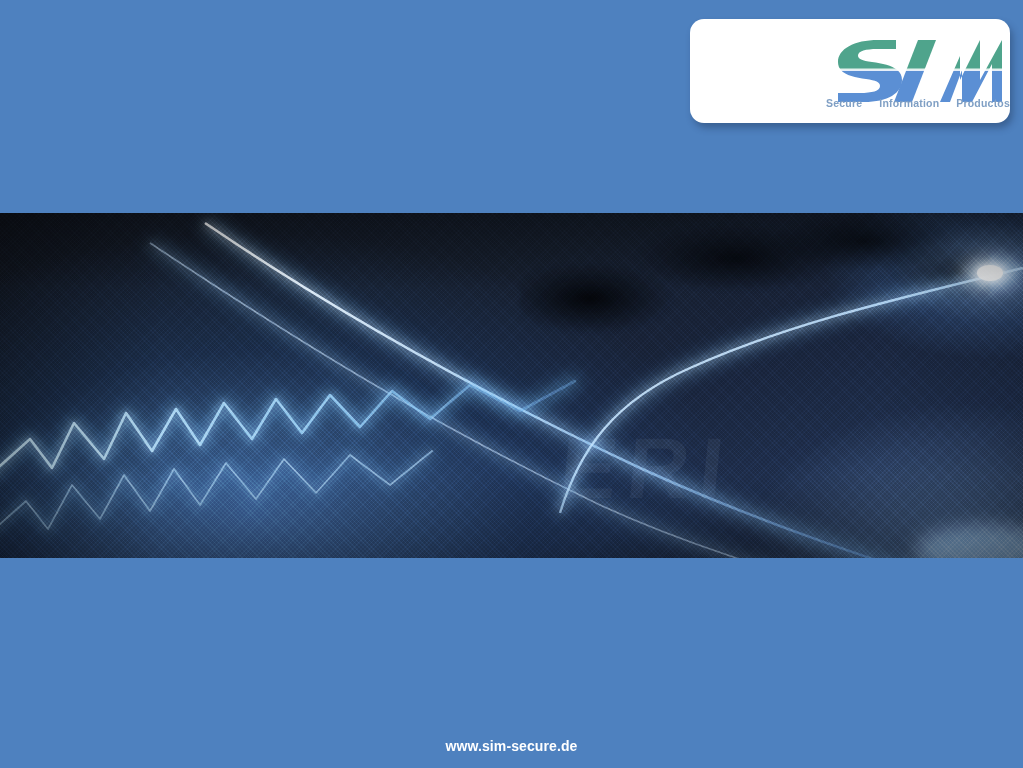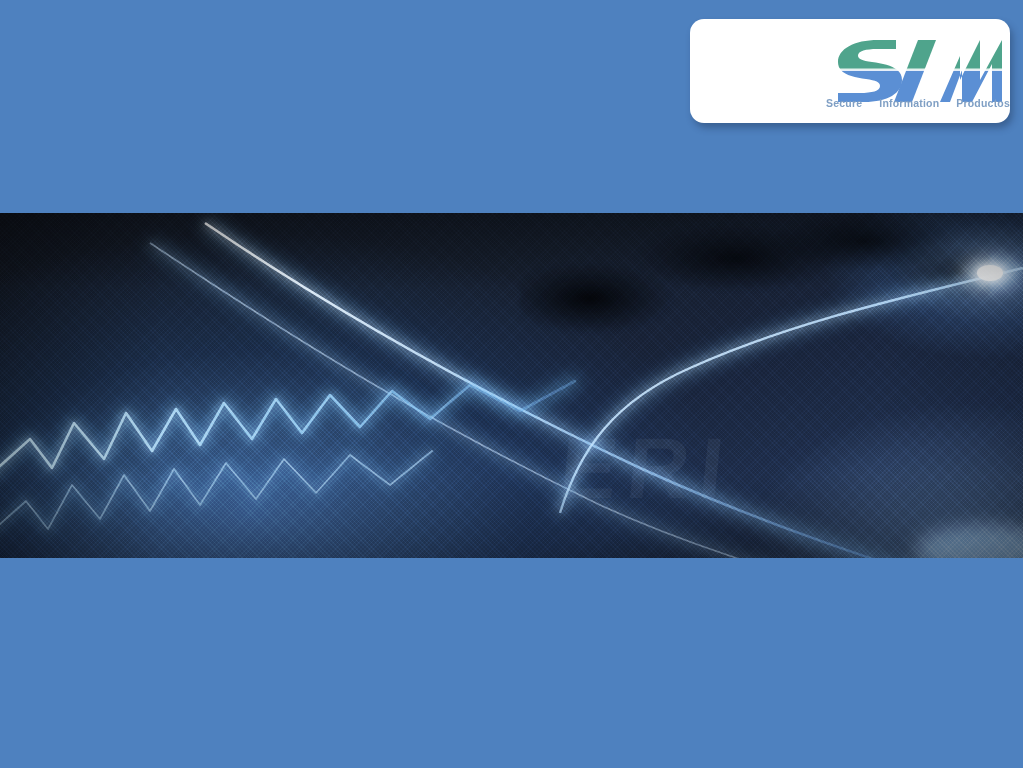--- a/index.html
+++ b/index.html
@@ -255,14 +255,15 @@
       <rect x="0" y="34.5" width="178" height="2.5" fill="#ffffff" opacity="0.85"></rect>
     </svg>
 
     <div id="logo-tagline">
       <span>Secure</span>
       <span>Information</span>
       <span>Productos</span>
     </div>
   </div>
 
+  <div id="footer-url">www.sim-secure.de</div>
 
 </div>
 
 </body></html>

